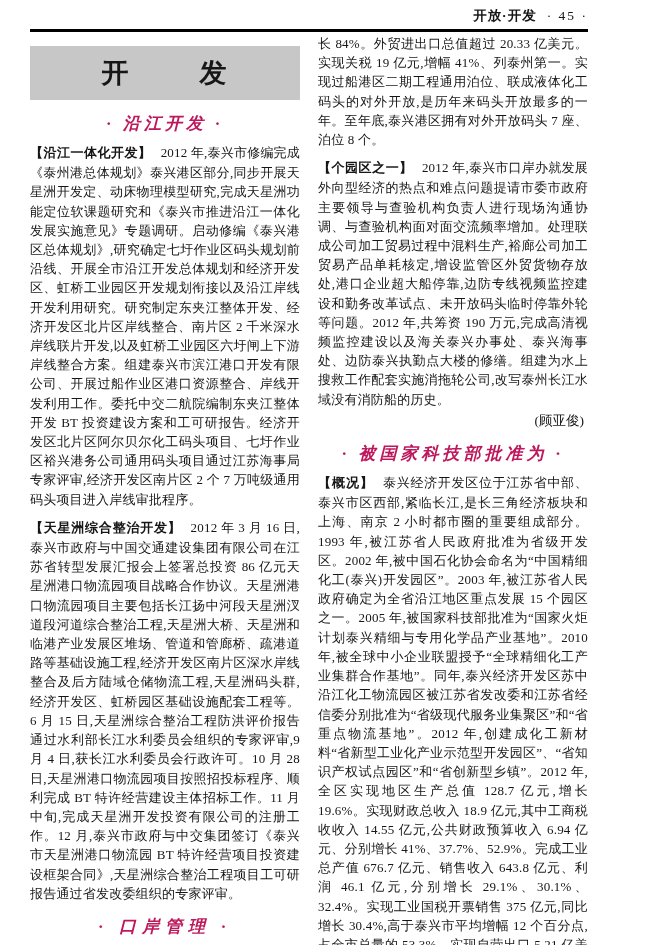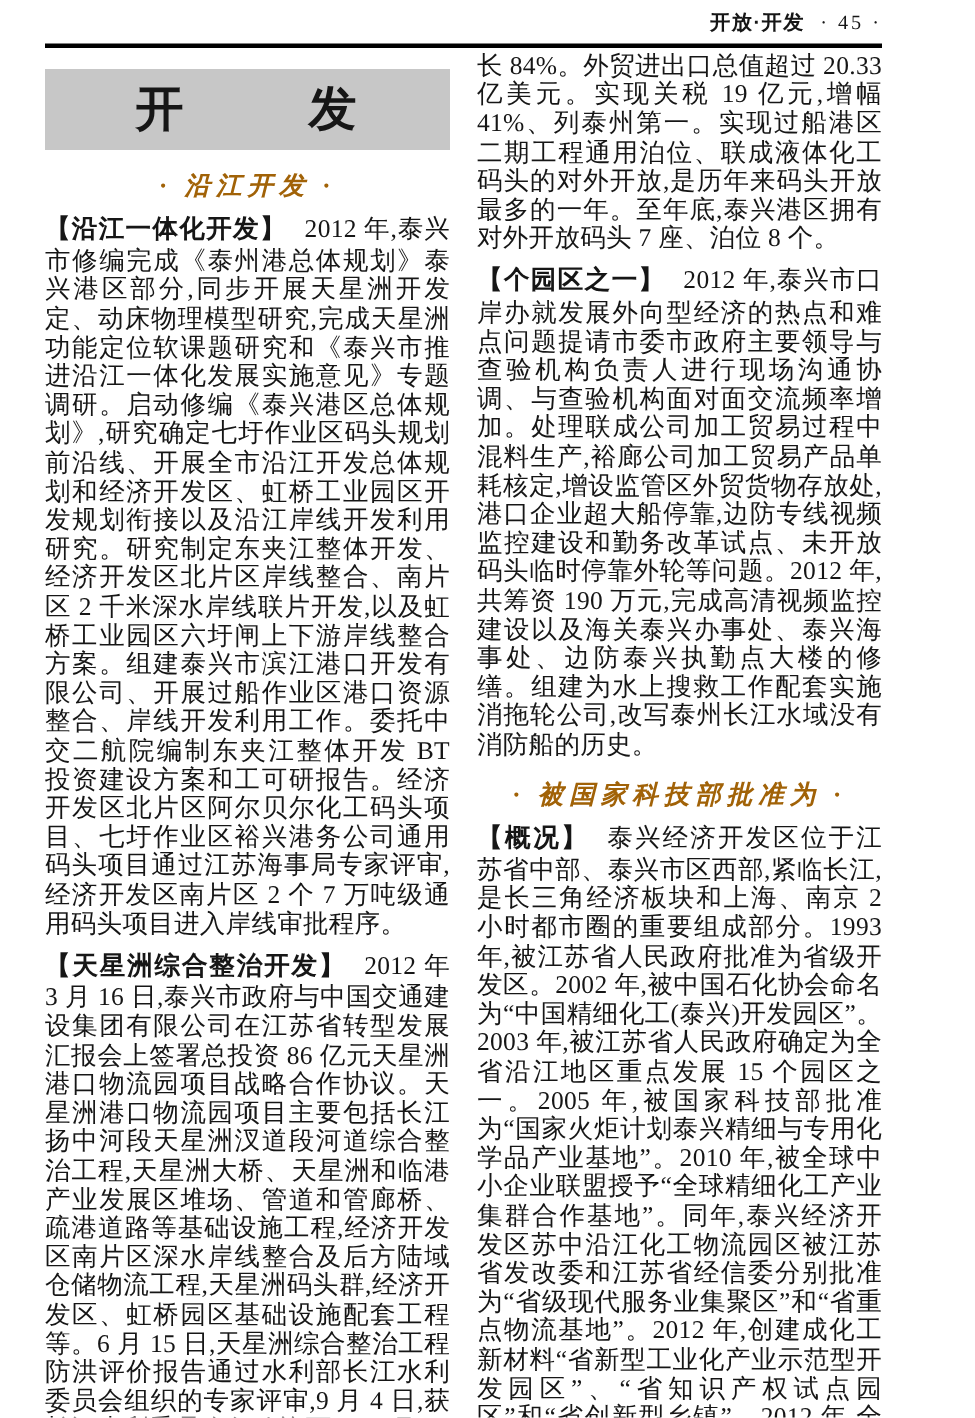--- a/index.html
+++ b/index.html
@@ -16,32 +16,32 @@
   .hdr-page{font-size:13.5px;margin-left:6px;letter-spacing:2px;}
   .rule{height:3px;background:#000;margin-top:3px;}
   
   .columns{display:flex;gap:18px;margin-top:0;}
   .col{width:287px;box-sizing:border-box;}
   
   .title-box{
     margin-top:14px;height:54px;background:#c7c7c7;
     display:flex;align-items:center;justify-content:center;
     font-family:"Liberation Sans","DejaVu Sans",sans-serif;
-    font-weight:bold;font-size:32px;letter-spacing:2px;
+    font-weight:bold;font-size:27px;letter-spacing:2px;
   }
   .title-box span{word-spacing:2.2em;white-space:pre;}
   
   .section{
     margin:12px 0 8px 0;text-align:center;font-weight:bold;font-style:italic;
-    font-size:17px;letter-spacing:4px;color:#a16207;
+    font-size:17px;letter-spacing:4px;color:#be185d;
   }
   .section.small-caps{letter-spacing:6px;}
   
   .entry{
-    margin:0 0 0 0;font-size:17px;line-height:19.2px;
+    margin:0 0 0 0;font-size:13px;line-height:19.2px;
     text-align:justify;text-justify:inter-ideograph;letter-spacing:0.2px;
   }
   .entry + .entry{margin-top:9px;}
   .entry-head{
     font-family:Liberation Mono, monospace;
     font-weight:bold;margin-right:0.7em;letter-spacing:0.5px;
   }
   .byline{
     font-size:13.5px;line-height:19.2px;text-align:right;padding-right:4px;margin:2px 0 0 0;
   }
@@ -64,29 +64,31 @@
       <div class="title-box">
         <span>开 发</span>
       </div>
 
       <h2 class="section">· 沿江开发 ·</h2>
 
       <p class="entry"><span class="entry-head">【沿江一体化开发】</span><span>2012 年,泰兴市修编完成《泰州港总体规划》泰兴港区部分,同步开展天星洲开发定、动床物理模型研究,完成天星洲功能定位软课题研究和《泰兴市推进沿江一体化发展实施意见》专题调研。启动修编《泰兴港区总体规划》,研究确定七圩作业区码头规划前沿线、开展全市沿江开发总体规划和经济开发区、虹桥工业园区开发规划衔接以及沿江岸线开发利用研究。研究制定东夹江整体开发、经济开发区北片区岸线整合、南片区 2 千米深水岸线联片开发,以及虹桥工业园区六圩闸上下游岸线整合方案。组建泰兴市滨江港口开发有限公司、开展过船作业区港口资源整合、岸线开发利用工作。委托中交二航院编制东夹江整体开发 BT 投资建设方案和工可研报告。经济开发区北片区阿尔贝尔化工码头项目、七圩作业区裕兴港务公司通用码头项目通过江苏海事局专家评审,经济开发区南片区 2 个 7 万吨级通用码头项目进入岸线审批程序。</span></p>
 
       <p class="entry"><span class="entry-head">【天星洲综合整治开发】</span><span>2012 年 3 月 16 日,泰兴市政府与中国交通建设集团有限公司在江苏省转型发展汇报会上签署总投资 86 亿元天星洲港口物流园项目战略合作协议。天星洲港口物流园项目主要包括长江扬中河段天星洲汊道段河道综合整治工程,天星洲大桥、天星洲和临港产业发展区堆场、管道和管廊桥、疏港道路等基础设施工程,经济开发区南片区深水岸线整合及后方陆域仓储物流工程,天星洲码头群,经济开发区、虹桥园区基础设施配套工程等。6 月 15 日,天星洲综合整治工程防洪评价报告通过水利部长江水利委员会组织的专家评审,9 月 4 日,获长江水利委员会行政许可。10 月 28 日,天星洲港口物流园项目按照招投标程序、顺利完成 BT 特许经营建设主体招标工作。11 月中旬,完成天星洲开发投资有限公司的注册工作。12 月,泰兴市政府与中交集团签订《泰兴市天星洲港口物流园 BT 特许经营项目投资建设框架合同》,天星洲综合整治工程项目工可研报告通过省发改委组织的专家评审。</span></p>
 
+      <h2 class="section small-caps">· 口岸管理 ·</h2>
 
       <p class="entry"></p>
     </div>
 
     <div class="col">
       <p class="entry cont">长 84%。外贸进出口总值超过 20.33 亿美元。实现关税 19 亿元,增幅 41%、列泰州第一。实现过船港区二期工程通用泊位、联成液体化工码头的对外开放,是历年来码头开放最多的一年。至年底,泰兴港区拥有对外开放码头 7 座、泊位 8 个。</p>
 
       <p class="entry"><span class="entry-head">【个园区之一】</span><span>2012 年,泰兴市口岸办就发展外向型经济的热点和难点问题提请市委市政府主要领导与查验机构负责人进行现场沟通协调、与查验机构面对面交流频率增加。处理联成公司加工贸易过程中混料生产,裕廊公司加工贸易产品单耗核定,增设监管区外贸货物存放处,港口企业超大船停靠,边防专线视频监控建设和勤务改革试点、未开放码头临时停靠外轮等问题。2012 年,共筹资 190 万元,完成高清视频监控建设以及海关泰兴办事处、泰兴海事处、边防泰兴执勤点大楼的修缮。组建为水上搜救工作配套实施消拖轮公司,改写泰州长江水域没有消防船的历史。</span></p>
 
+      <p class="byline">(顾亚俊)</p>
 
       <h2 class="section">· 被国家科技部批准为 ·</h2>
 
       <p class="entry"><span class="entry-head">【概况】</span><span>泰兴经济开发区位于江苏省中部、泰兴市区西部,紧临长江,是长三角经济板块和上海、南京 2 小时都市圈的重要组成部分。1993 年,被江苏省人民政府批准为省级开发区。2002 年,被中国石化协会命名为“中国精细化工(泰兴)开发园区”。2003 年,被江苏省人民政府确定为全省沿江地区重点发展 15 个园区之一。2005 年,被国家科技部批准为“国家火炬计划泰兴精细与专用化学品产业基地”。2010 年,被全球中小企业联盟授予“全球精细化工产业集群合作基地”。同年,泰兴经济开发区苏中沿江化工物流园区被江苏省发改委和江苏省经信委分别批准为“省级现代服务业集聚区”和“省重点物流基地”。2012 年,创建成化工新材料“省新型工业化产业示范型开发园区”、“省知识产权试点园区”和“省创新型乡镇”。2012 年,全区实现地区生产总值 128.7 亿元,增长 19.6%。实现财政总收入 18.9 亿元,其中工商税收收入 14.55 亿元,公共财政预算收入 6.94 亿元、分别增长 41%、37.7%、52.9%。完成工业总产值 676.7 亿元、销售收入 643.8 亿元、利润 46.1 亿元,分别增长 29.1%、30.1%、32.4%。实现工业国税开票销售 375 亿元,同比增长 30.4%,高于泰兴市平均增幅 12 个百分点,占全市总量的 53.3%。实现自营出口 5.21 亿美元,增长 15.26%。</span></p>
 
     </div>
 
   </div>
 </div>
 

